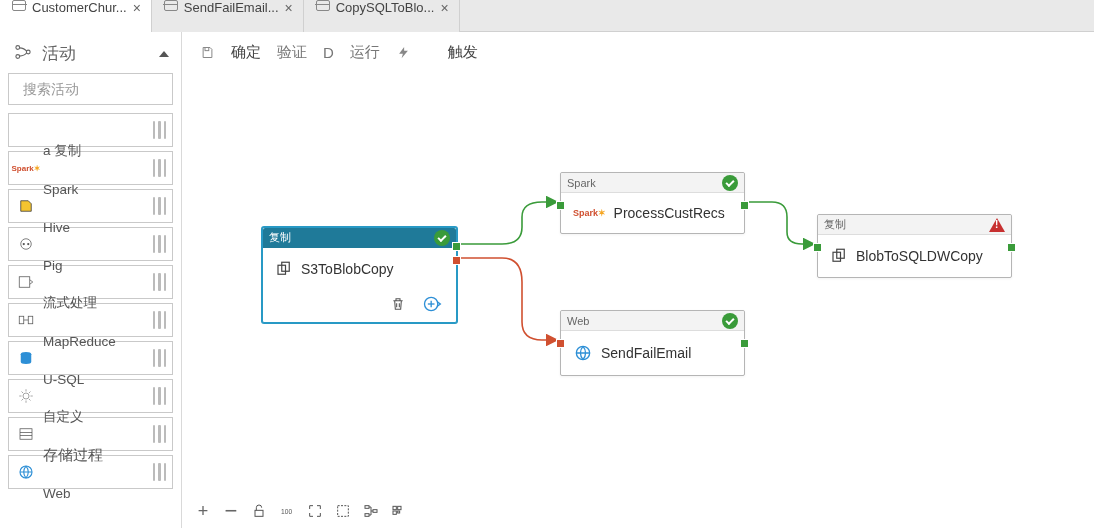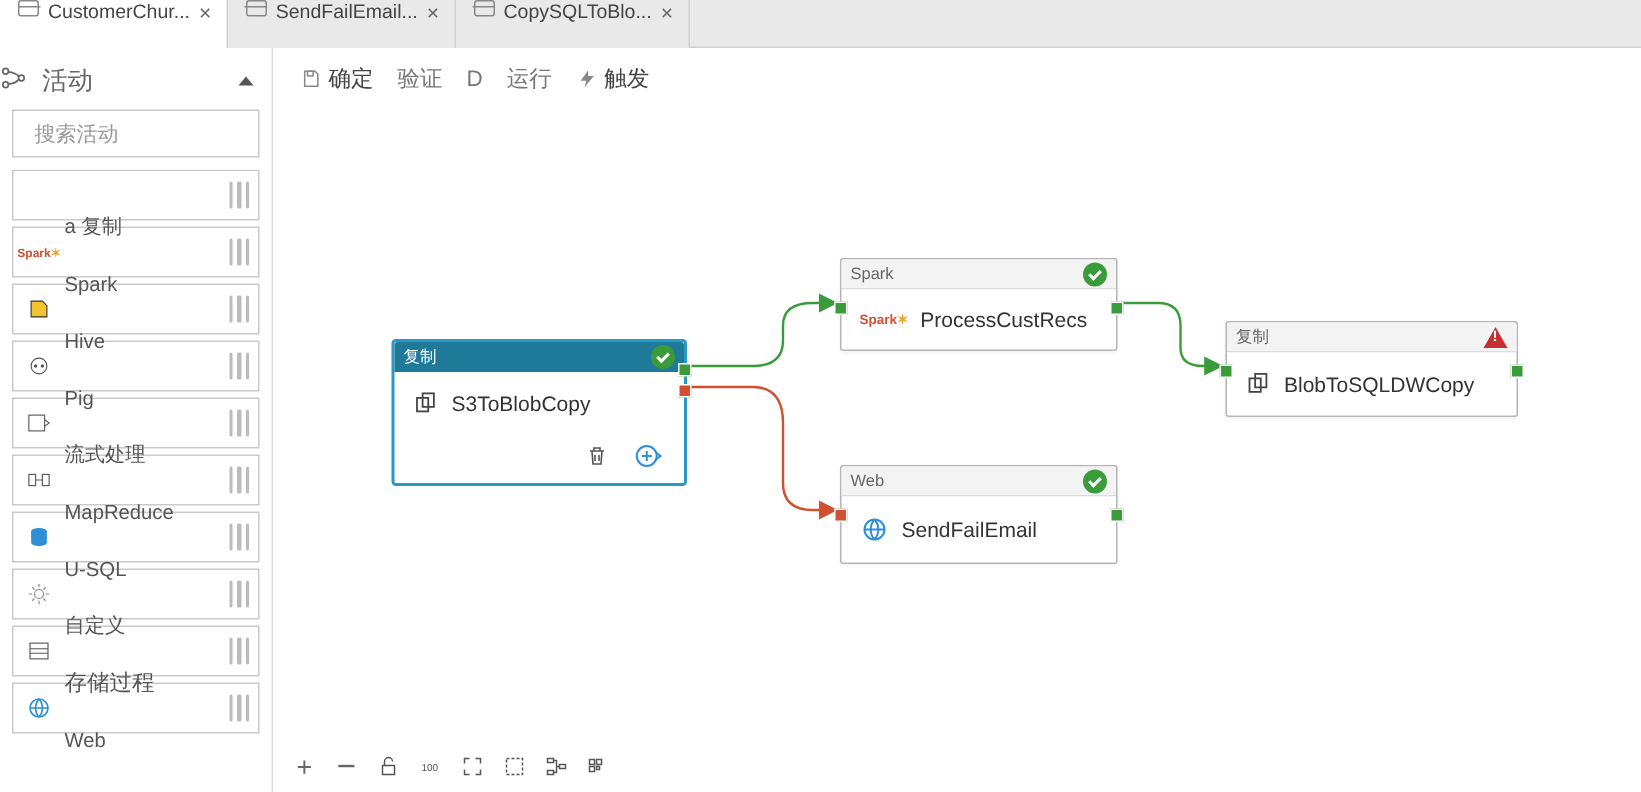--- a/index.html
+++ b/index.html
@@ -10,41 +10,41 @@
   .tab { display: flex; align-items: flex-start; gap: 6px; padding: 0 10px 0 12px; height: 32px; border-right: 1px solid #d0d0d0; background: #e9e9e9; cursor: pointer; max-width: 170px; }
   .tab.active { background: #fff; }
   .tab .ico { width: 14px; height: 11px; border: 1.5px solid #888; border-radius: 2px; position: relative; flex: none; }
   .tab .ico::before { content:""; position:absolute; left:-1.5px; right:-1.5px; top:3px; border-top:1.5px solid #888; }
   .tab .lbl { white-space: nowrap; overflow: hidden; text-overflow: ellipsis; color:#444; }
   .tab .close { color:#666; font-size: 14px; flex:none; }
 
   
   .main { display:flex; height: calc(528px - 32px); }
   .side { width: 182px; border-right: 1px solid #d9d9d9; display:flex; flex-direction:column; }
-  .side-head { display:flex; align-items:center; gap:10px; padding: 10px 12px 8px 0; }
+  .side-head { display:flex; align-items:center; gap:10px; padding: 10px 12px 8px 14px; }
   .side-head .hicon svg { width:18px; height:18px; stroke:#666; fill:none; stroke-width:1.5; }
   .side-head .title { font-size:17px; color:#666; flex:1; }
   .side-head .chev { width:0;height:0;border-left:5px solid transparent;border-right:5px solid transparent;border-bottom:6px solid #555; }
 
   .search { margin: 0 8px 8px 8px; height:32px; border:1px solid #c9c9c9; display:flex; align-items:center; padding:0 8px; gap:6px; }
   .search svg { width:15px;height:15px; stroke:#888; fill:none; stroke-width:1.7; }
   .search input { border:none; outline:none; flex:1; font-size:14px; color:#b91c1c; background:transparent; }
   .search input::placeholder{color:#999;}
 
   .act-list { flex:1; overflow:auto; padding:0 8px; }
   .act { height:34px; margin-bottom:4px; border:1px solid #c9c9c9; display:flex; align-items:center; padding:0 6px 0 8px; gap:8px; cursor:grab; }
   .act .aic { width:18px; height:18px; flex:none; display:flex; align-items:center; justify-content:center; }
   .act .albl { flex:1; color:#555; font-size:13.5px; white-space:nowrap; overflow:hidden; text-overflow:ellipsis;margin-top:42px; }
   .grip { display:flex; gap:3px; }
   .grip span { width:2.5px; height:18px; background:#bbb; border-radius:1px; }
 
   
   .canvas-wrap { flex:1; display:flex; flex-direction:column; position:relative; }
   .toolbar { height:40px; display:flex; align-items:center; gap:4px; padding:0 12px; color:#777; }
-  .toolbar .tbtn { display:flex; align-items:center; gap:4px; padding:4px 6px; cursor:pointer; font-size:15px; }
+  .toolbar .tbtn { display:flex; align-items:center; gap:16px; padding:4px 6px; cursor:pointer; font-size:15px; }
   .toolbar svg{width:15px;height:15px;stroke:#888;fill:none;stroke-width:1.6;}
   .canvas { position:relative; flex:1; }
   .canvas svg.conns { position:absolute; inset:0; width:100%; height:100%; }
 
   .node { position:absolute; background:#fff; border:1px solid #b5b5b5; border-radius:2px; box-shadow:0 1px 3px rgba(0,0,0,.05); }
   .node .nhead { height:20px; display:flex; align-items:center; justify-content:space-between; padding:0 6px; font-size:11px; color:#666; background:#f3f3f3; border-bottom:1px solid #ddd; border-radius:2px 2px 0 0; }
   .node.selected { border-color:#2899c5; box-shadow:0 0 0 1px #2899c5; }
   .node.selected .nhead { background:#1f7a99; color:#fff; border-bottom-color:#1f7a99; }
   .node .nbody { display:flex; align-items:center; gap:8px; padding:12px 12px; font-size:14px; color:#333; }
   .node .nfoot { display:flex; align-items:center; justify-content:flex-end; gap:16px; padding:4px 14px 8px; }
@@ -257,21 +257,21 @@
       <div class="tbtn">
         <span>D</span>
       </div>
       <div class="tbtn">
         <span>运行</span>
       </div>
       <div class="tbtn">
         <svg viewBox="0 0 24 24">
             <polygon points="13,3 5,14 11,14 9,21 19,9 13,9" fill="#888" stroke="none"></polygon>
           </svg>
-        <span style="color:#444;">触发</span>
+        <span style="color:#444;margin-left:21px;">触发</span>
       </div>
     </div>
 
     <div class="canvas">
       <svg class="conns">
         <defs>
           <marker id="arrG" markerWidth="8" markerHeight="8" refX="7" refY="4" orient="auto">
               <path d="M0,0 L8,4 L0,8 z" fill="#3a9b3a"></path>
             </marker>
           <marker id="arrR" markerWidth="8" markerHeight="8" refX="7" refY="4" orient="auto">

